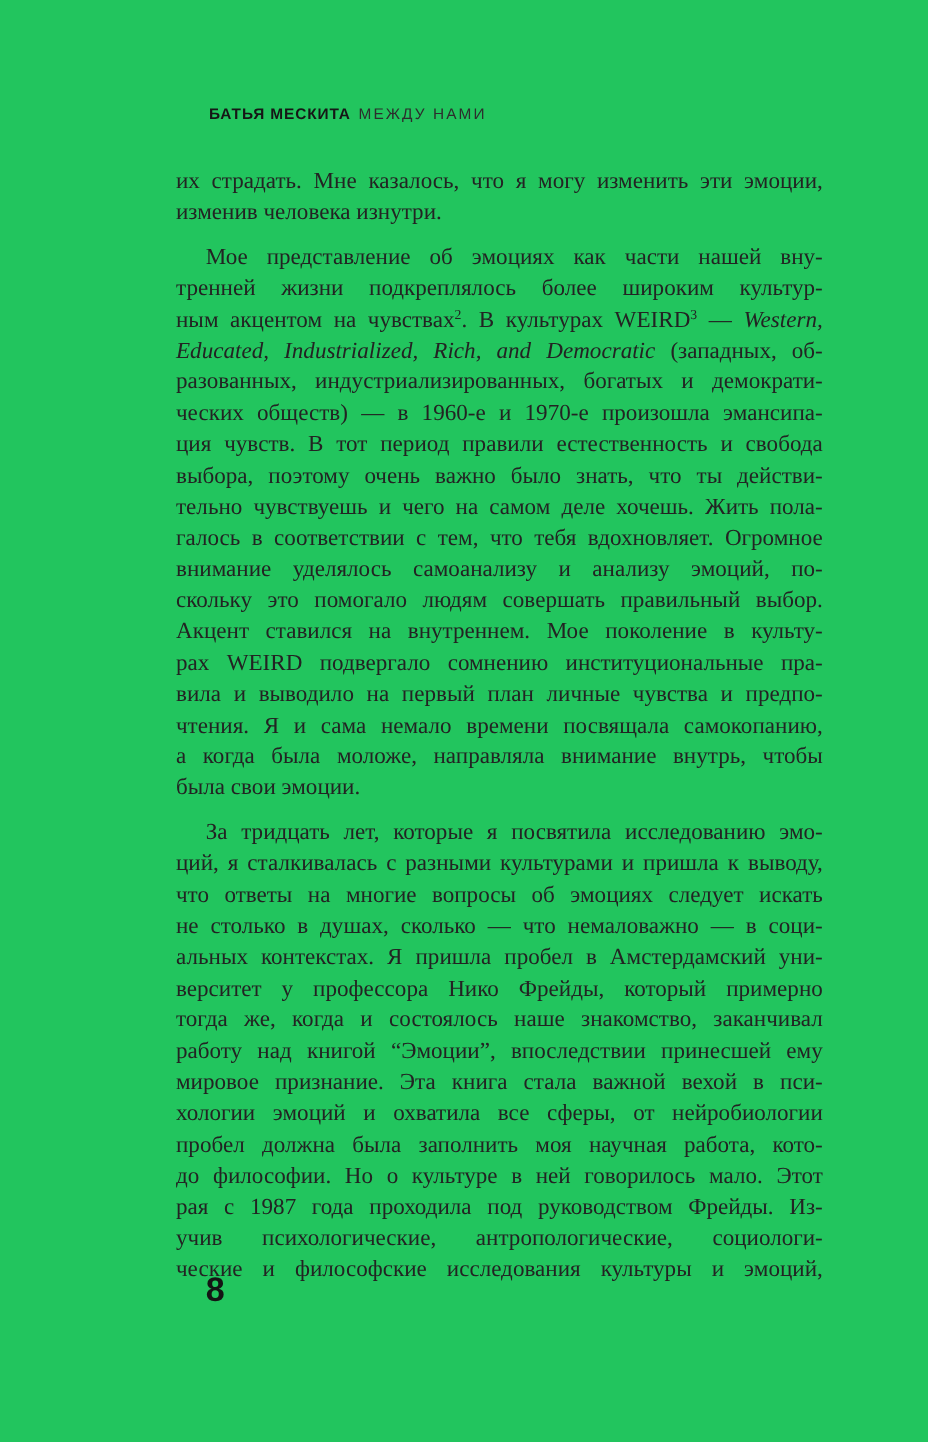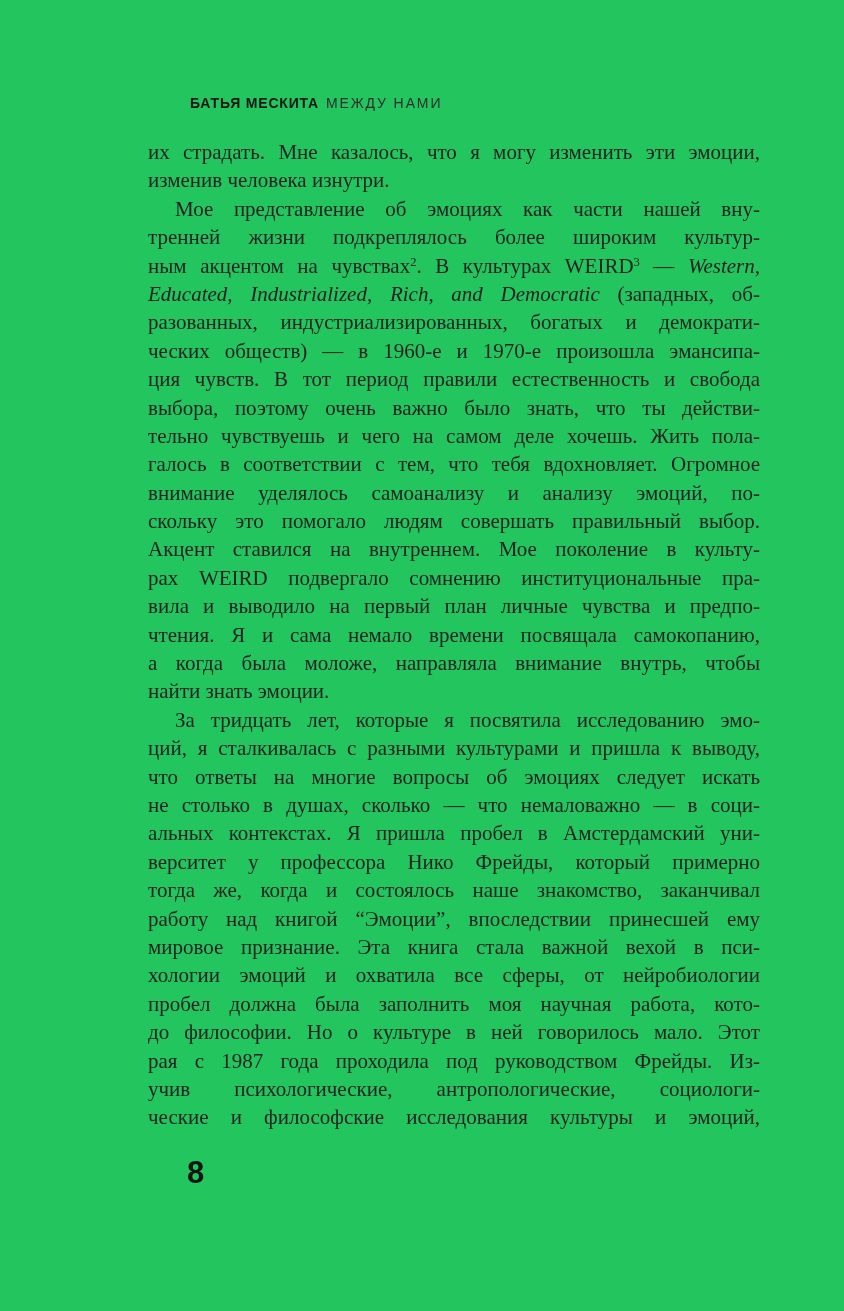--- a/index.html
+++ b/index.html
@@ -34,21 +34,21 @@
   }
   .text-block {
     position: absolute;
     left: 148px;
     top: 138px;
     width: 612px;
     font-size: 21px;
     line-height: 28.4px;
     color: #232323;
   }
-  .para { margin: 0; }
+  .para { margin: 12px; }
   .line {
     text-align: justify;
     text-align-last: justify;
     height: 28.4px;
     overflow: visible;
   }
   .line.endline {
     text-align-last: left;
   }
   .line.indent {
@@ -103,21 +103,21 @@
       <div class="line">выбора, поэтому очень важно было знать, что ты действи-</div>
       <div class="line">тельно чувствуешь и чего на самом деле хочешь. Жить пола-</div>
       <div class="line">галось в соответствии с тем, что тебя вдохновляет. Огромное</div>
       <div class="line">внимание уделялось самоанализу и анализу эмоций, по-</div>
       <div class="line">скольку это помогало людям совершать правильный выбор.</div>
       <div class="line">Акцент ставился на внутреннем. Мое поколение в культу-</div>
       <div class="line">рах WEIRD подвергало сомнению институциональные пра-</div>
       <div class="line">вила и выводило на первый план личные чувства и предпо-</div>
       <div class="line">чтения. Я и сама немало времени посвящала самокопанию,</div>
       <div class="line">а когда была моложе, направляла внимание внутрь, чтобы</div>
-      <div class="line endline">найти знать эмоции.</div>
+      <div class="line endline">была свои эмоции.</div>
     </div>
 
     <div class="para">
       <div class="line indent">За тридцать лет, которые я посвятила исследованию эмо-</div>
       <div class="line">ций, я сталкивалась с разными культурами и пришла к выводу,</div>
       <div class="line">что ответы на многие вопросы об эмоциях следует искать</div>
       <div class="line">не столько в душах, сколько — что немаловажно — в соци-</div>
       <div class="line">альных контекстах. Я пришла пробел в Амстердамский уни-</div>
       <div class="line">верситет у профессора Нико Фрейды, который примерно</div>
       <div class="line">тогда же, когда и состоялось наше знакомство, заканчивал</div>

